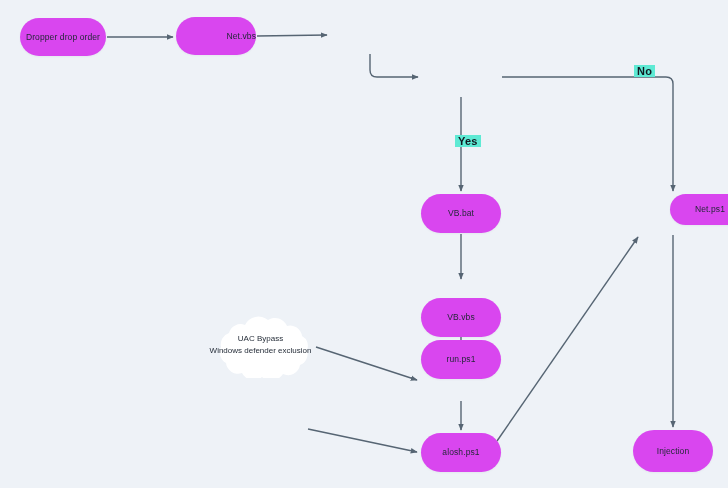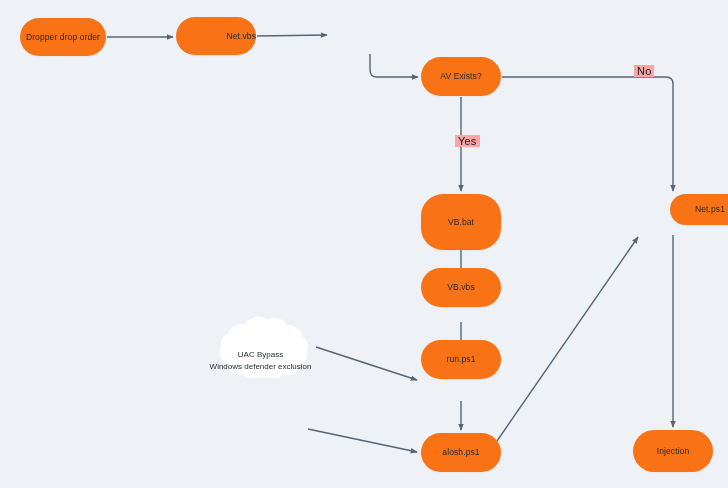--- a/index.html
+++ b/index.html
@@ -16,21 +16,21 @@
     font-family: "Liberation Sans", sans-serif;
   }
   #edges {
     position: absolute;
     top: 0; left: 0;
     width: 728px;
     height: 488px;
   }
   .node {
     position: absolute;
-    background: #f97316;
+    background: #d946ef;
     border-radius: 22px;
     display: flex;
     align-items: center;
     justify-content: center;
     text-align: center;
     color: #1f2733;
     font-size: 8.5px;
     letter-spacing: 0.1px;
     line-height: 1.25;
     box-shadow: 0 1px 2px rgba(40,60,90,0.05);
@@ -43,28 +43,27 @@
   .cloud .cloud-label {
     position: absolute;
     left: 0;
     width: 100%;
     text-align: center;
     color: #1f2733;
     font-size: 8px;
     line-height: 1.5;
     z-index: 4;
     pointer-events: none;
-    margin-top: 16px;
   }
   .edge-label {
     position: absolute;
     color: #111820;
     font-size: 11px;
-    font-weight: normal;
-    background: #fca5a5;
+    font-weight: bold;
+    background: #5eead4;
     padding: 0 3px;
     z-index: 4;
     letter-spacing: 0.2px;
   }
 </style>
 </head>
 <body>
 
 <div id="canvas">
 
@@ -104,29 +103,26 @@
 
   <div class="node" style="left:20px;top:18px;width:86px;height:38px;">
     <span>Dropper drop order</span>
   </div>
 
   <div class="node" style="left:176px;top:17px;width:80px;height:38px;justify-content:flex-end;">
     <span>Net.vbs</span>
   </div>
 
 
-  <div class="node" style="left:421px;top:57px;width:80px;height:39px;">
-    <span>AV Exists?</span>
-  </div>
 
-  <div class="node" style="left:421px;top:194px;width:80px;height:56px;">
+  <div class="node" style="left:421px;top:194px;width:80px;height:39px;">
     <span>VB.bat</span>
   </div>
 
-  <div class="node" style="left:421px;top:268px;width:80px;height:39px;">
+  <div class="node" style="left:421px;top:298px;width:80px;height:39px;">
     <span>VB.vbs</span>
   </div>
 
   <div class="node" style="left:421px;top:340px;width:80px;height:39px;">
     <span>run.ps1</span>
   </div>
 
   <div class="node" style="left:421px;top:433px;width:80px;height:39px;text-align:center;">
     <span>alosh.ps1</span>
   </div>

